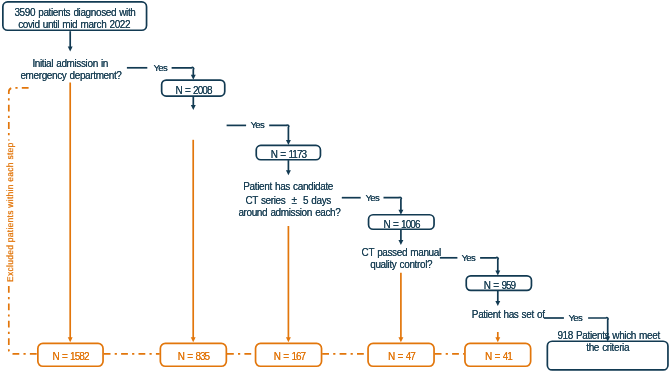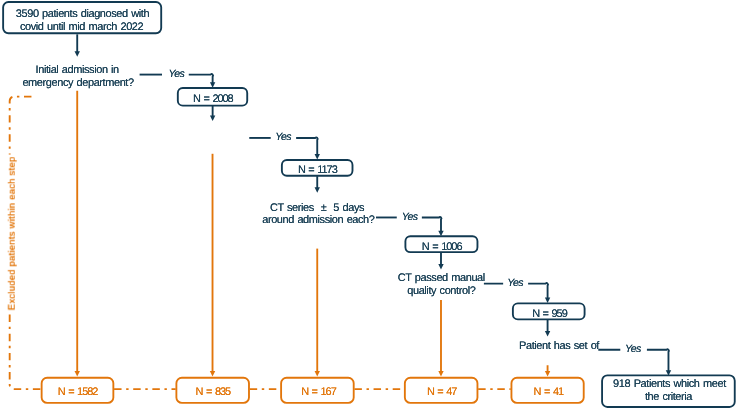--- a/index.html
+++ b/index.html
@@ -15,21 +15,21 @@
   .dd{stroke:#e2760b;stroke-width:1.7;fill:none;
       stroke-dasharray:6.8 4.2 2.2 4.2;stroke-linecap:butt;}
   .ar{fill:#123a52;}
   .ar-o{fill:#e2760b;}
   .tblk,.tlbl{position:absolute;text-align:center;color:#1c4257;
       font-size:10.0px;letter-spacing:-0.38px;word-spacing:0.75px;line-height:11.6px;white-space:nowrap;}
   .tlbl.yes{font-size:9.6px;letter-spacing:-0.62px;}
   .tlbl.orange{color:#e2760b;}
   .tlbl.num{letter-spacing:-0.95px;word-spacing:1.4px;padding-left:1px;}
   .tblk,.tlbl{padding-left:0.38px;box-sizing:border-box;}
-  .tlbl.yes{padding-left:0.62px;font-style:italic;}
+  .tlbl.yes{padding-left:0.62px;}
   .tblk,.tlbl{will-change:transform;text-shadow:0 0 0.22px #1c4257;}
   .tlbl.orange{text-shadow:0 0 0.22px #e2760b;}
   #vertlabel{will-change:transform;text-shadow:0 0 0.25px #e2760b;}
   #vertlabel{position:absolute;color:#e2760b;font-size:8.5px;
       letter-spacing:0.27px;line-height:9px;
       white-space:nowrap;transform-origin:0 0;
       transform:translate(6.2px,282px) rotate(-90deg);
       left:0;top:0;}
 </style>
 </head>
@@ -112,20 +112,21 @@
 <div class="tblk" style="left:14.4px;top:6.7px;width:120px;">
   <div>3590 patients diagnosed with</div>
   <div>covid until mid march 2022</div>
 </div>
 
 <div class="tblk" style="left:20.2px;top:58.4px;width:100px;">
   <div>Initial admission in</div>
   <div>emergency department?</div>
 </div>
 <div class="tblk" style="left:238.3px;top:181.0px;width:100px;">
+  <div>Patient has candidate</div>
   <div style="margin-top:2.7px;">CT series &nbsp;± &nbsp;5 days</div>
   <div>around admission each?</div>
 </div>
 <div class="tblk" style="left:350.6px;top:247.2px;width:100px;">
   <div>CT passed manual</div>
   <div>quality control?</div>
 </div>
 <div class="tblk" style="left:458px;top:309.0px;width:100px;">
   <div>Patient has set of</div>
 </div>
@@ -140,19 +141,19 @@
 <div class="tlbl num" style="left:258.35px;top:149.3px;width:60px;">N = 1173</div>
 <div class="tlbl num" style="left:371.30px;top:218.8px;width:60px;">N = 1006</div>
 <div class="tlbl num" style="left:468.85px;top:279.7px;width:60px;">N = 959</div>
 
 <div class="tlbl orange num" style="left:40.45px;top:351.4px;width:60px;">N = 1582</div>
 <div class="tlbl orange num" style="left:163.35px;top:351.4px;width:60px;">N = 835</div>
 <div class="tlbl orange num" style="left:258.55px;top:351.4px;width:60px;">N = 167</div>
 <div class="tlbl orange num" style="left:371.05px;top:351.4px;width:60px;">N = 47</div>
 <div class="tlbl orange num" style="left:467.80px;top:351.4px;width:60px;">N = 41</div>
 
-<div class="tblk" style="left:557.3px;top:344px;width:101px;">
+<div class="tblk" style="left:557.3px;top:330px;width:101px;">
   <div>918 Patients which meet</div>
   <div>the criteria</div>
 </div>
 
 <div id="vertlabel">Excluded patients within each step</div>
 </div>
 
 </body></html>

